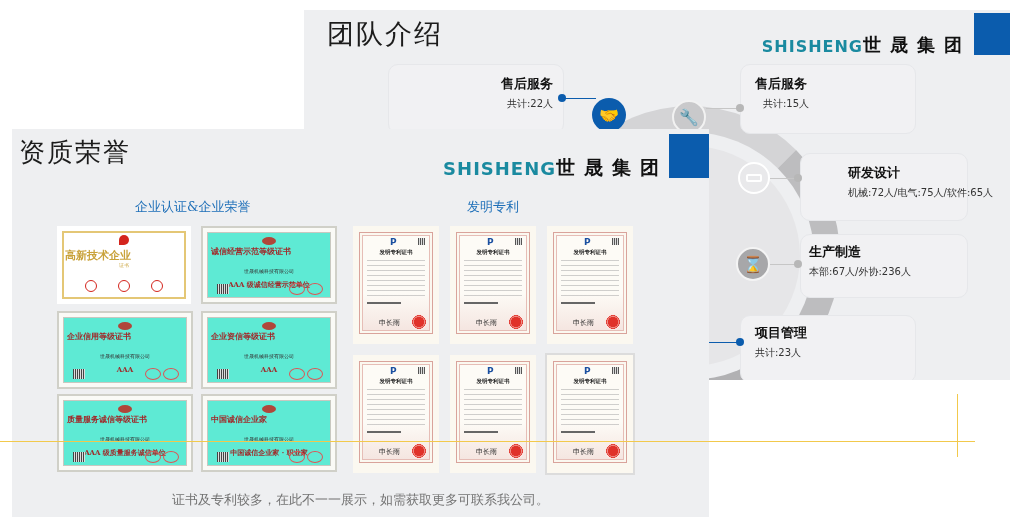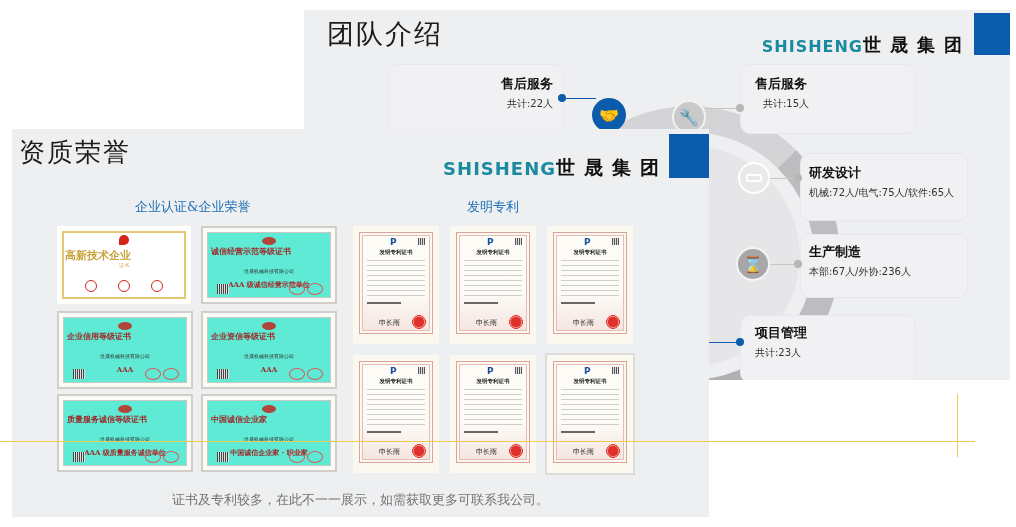--- a/index.html
+++ b/index.html
@@ -107,21 +107,21 @@
       <div class="inner" style="padding:10px 0 0 14px;">
         <div class="name">售后服务</div>
         <div class="detail" style="padding-left:8px;">共计:15人</div>
       </div>
     </div>
     <div class="node" style="left:368px; top:90px; width:34px; height:34px; background:#c9c9cb; border:2px solid #f2f2f2;">🔧</div>
     <div class="line gray" style="left:402px; top:98px; width:34px;"></div>
     <div class="dot gray" style="left:432px; top:94px;"></div>
 
     <div class="card" style="left:496px; top:143px; width:168px; height:68px;">
-      <div class="inner" style="padding:10px 0 0 8px;">
+      <div class="inner" style="padding:10px 0 0 8px;margin-left:39px;">
         <div class="name">研发设计</div>
         <div class="detail">机械:72人/电气:75人/软件:65人</div>
       </div>
     </div>
     <div class="node" style="left:434px; top:152px; width:32px; height:32px; background:#e9e9eb; border:2px solid #fff;">
       <span style="display:block; width:16px; height:8px; border:2px solid #fff; border-radius:2px;"></span>
     </div>
     <div class="line gray" style="left:466px; top:168px; width:28px;"></div>
     <div class="dot gray" style="left:490px; top:164px;"></div>
 

